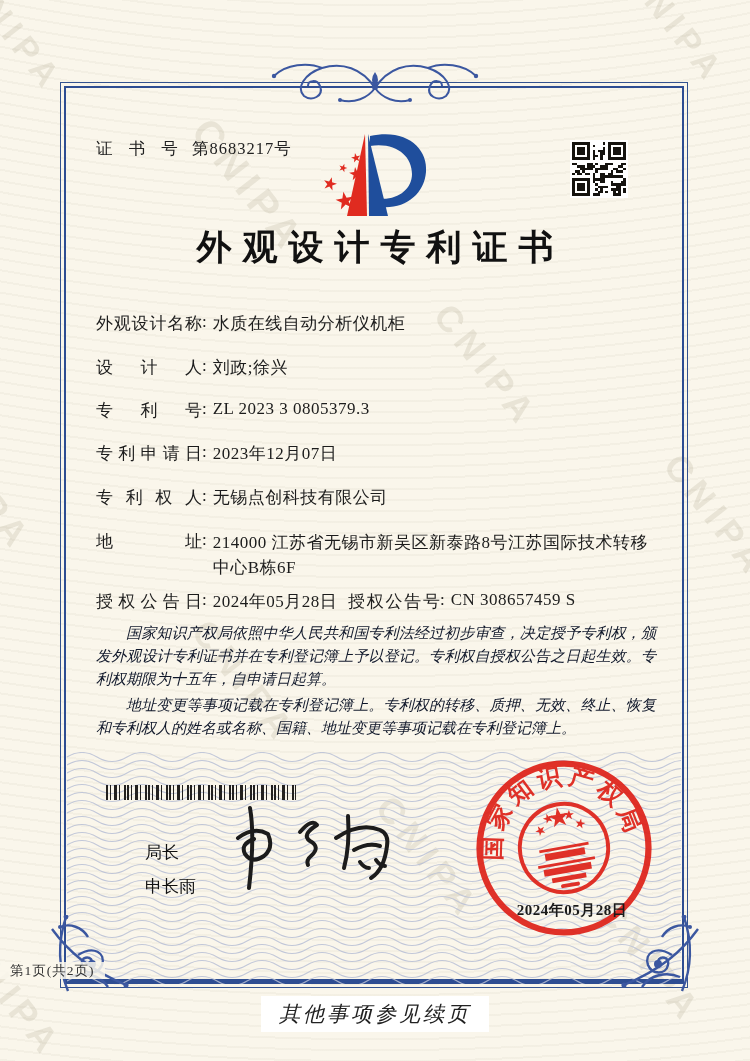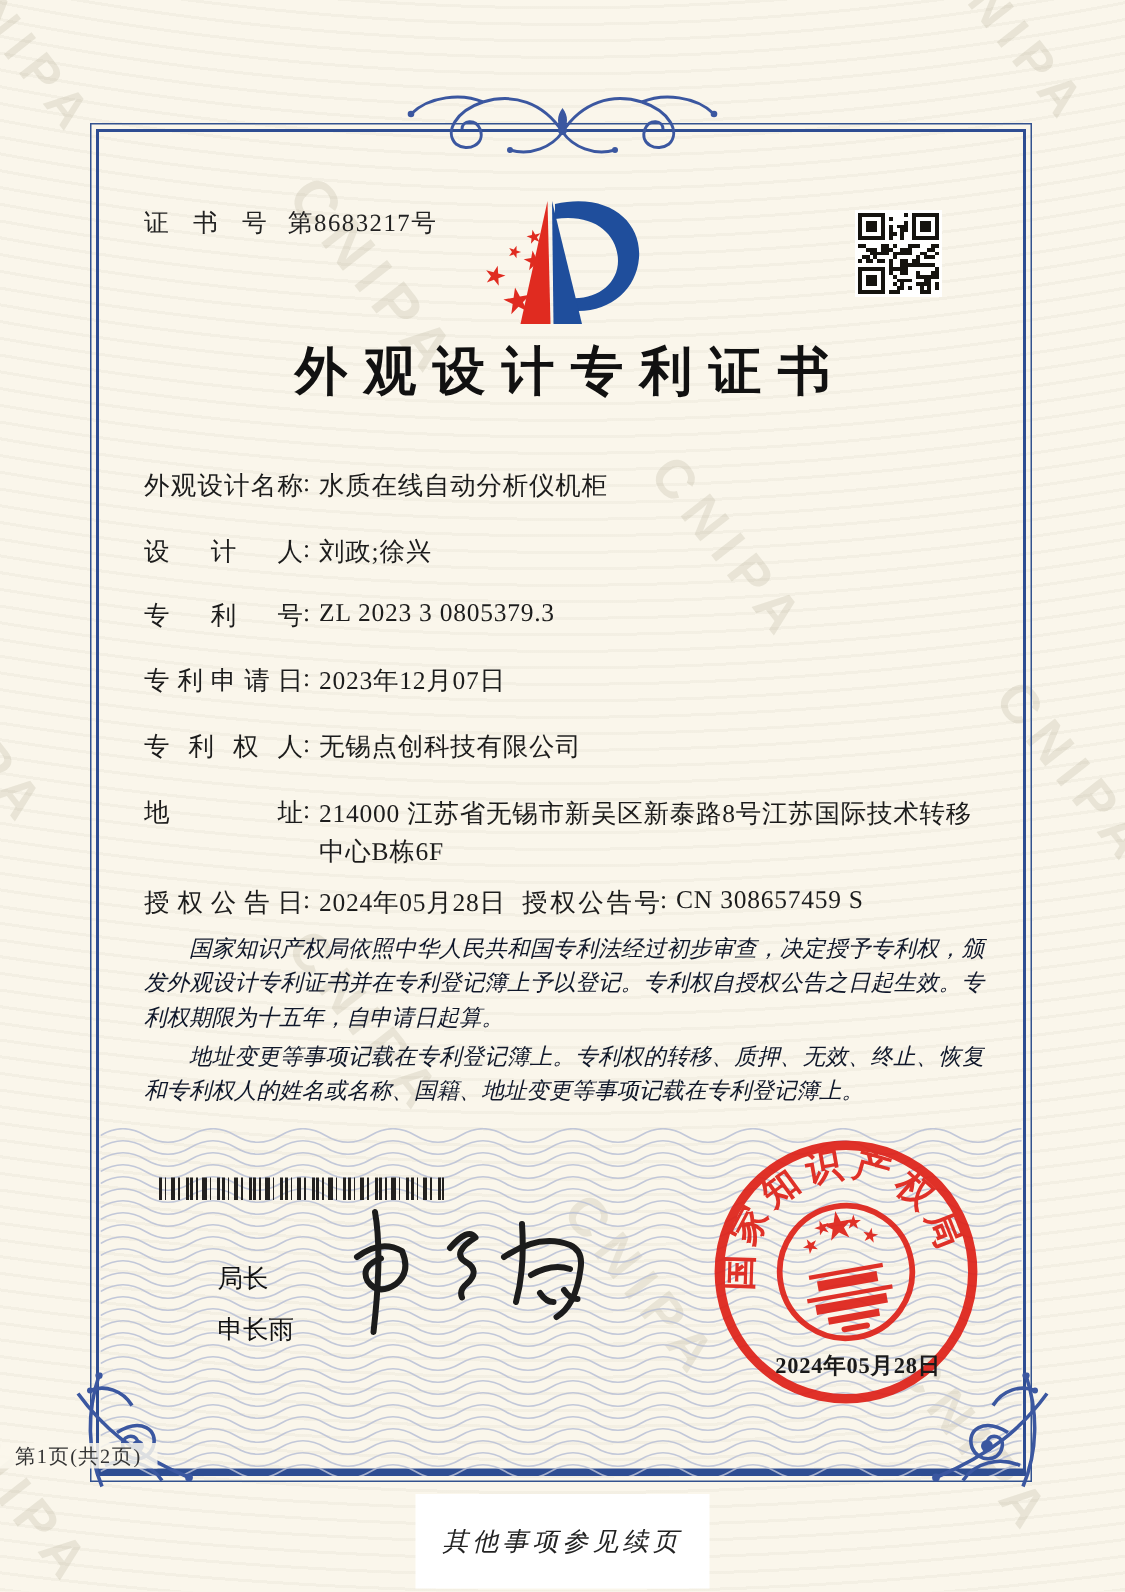--- a/index.html
+++ b/index.html
@@ -96,22 +96,22 @@
   }
 
   .page-info {
     position:absolute; left:0; right:0; top:962px; text-align:left;
     font-size:13.5px; color:#333; letter-spacing:1px;
   }
   .page-info span { background:rgba(250,247,236,0.85); padding:1px 10px; }
 
   .continuation {
     position:absolute; left:50%; top:996px; transform:translateX(-50%);
-    background:#ffffff; padding:20px 18px;
-    font-size:17px; font-style:italic; letter-spacing:3px; color:#222;
+    background:#ffffff; padding:4px 18px;
+    font-size:21px; font-style:italic; letter-spacing:3px; color:#222;
     z-index:6;
   }
 </style>
 </head>
 <body>
 
 <div class="paper-texture"></div>
 
 <span class="wm" style="left:-14px;top:-34px;font-size:34px;">CNIPA</span>
 <span class="wm" style="left:218px;top:110px;font-size:40px;">CNIPA</span>

